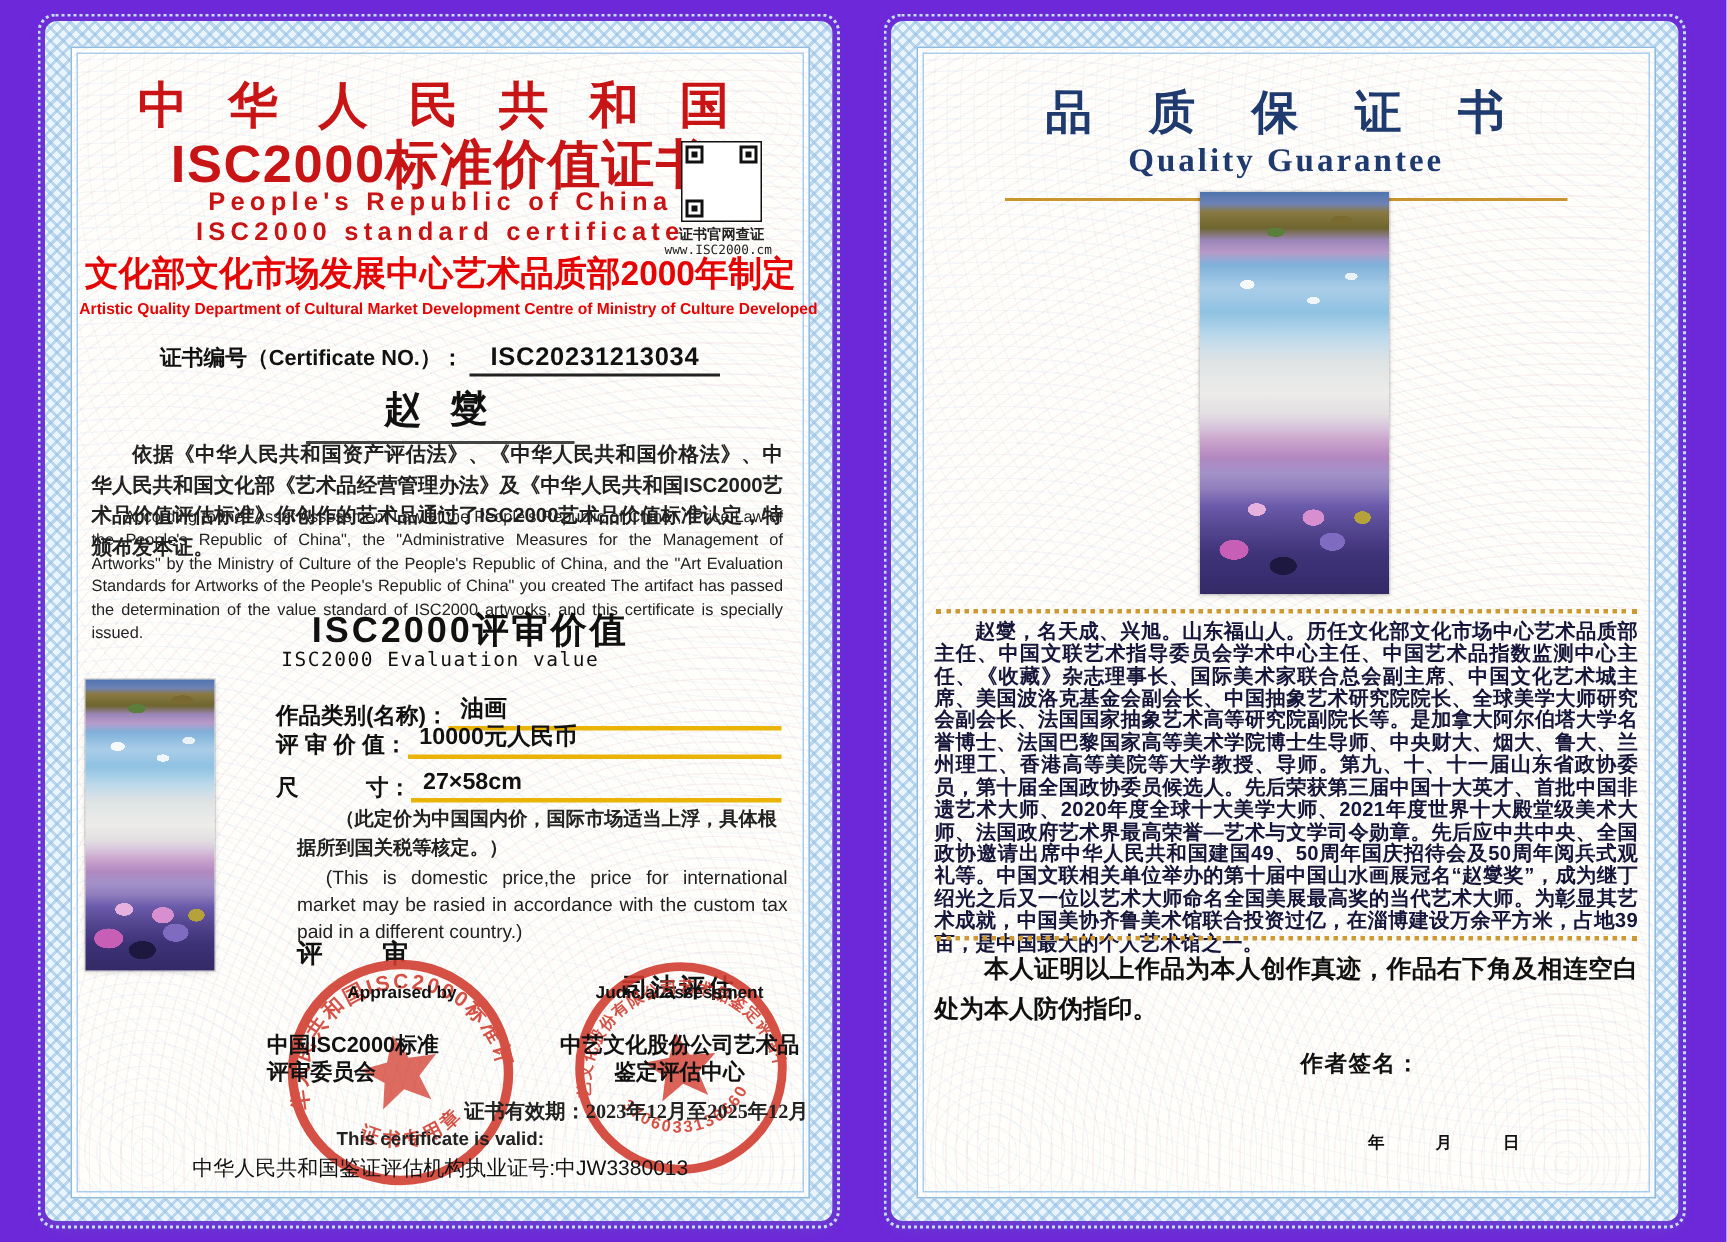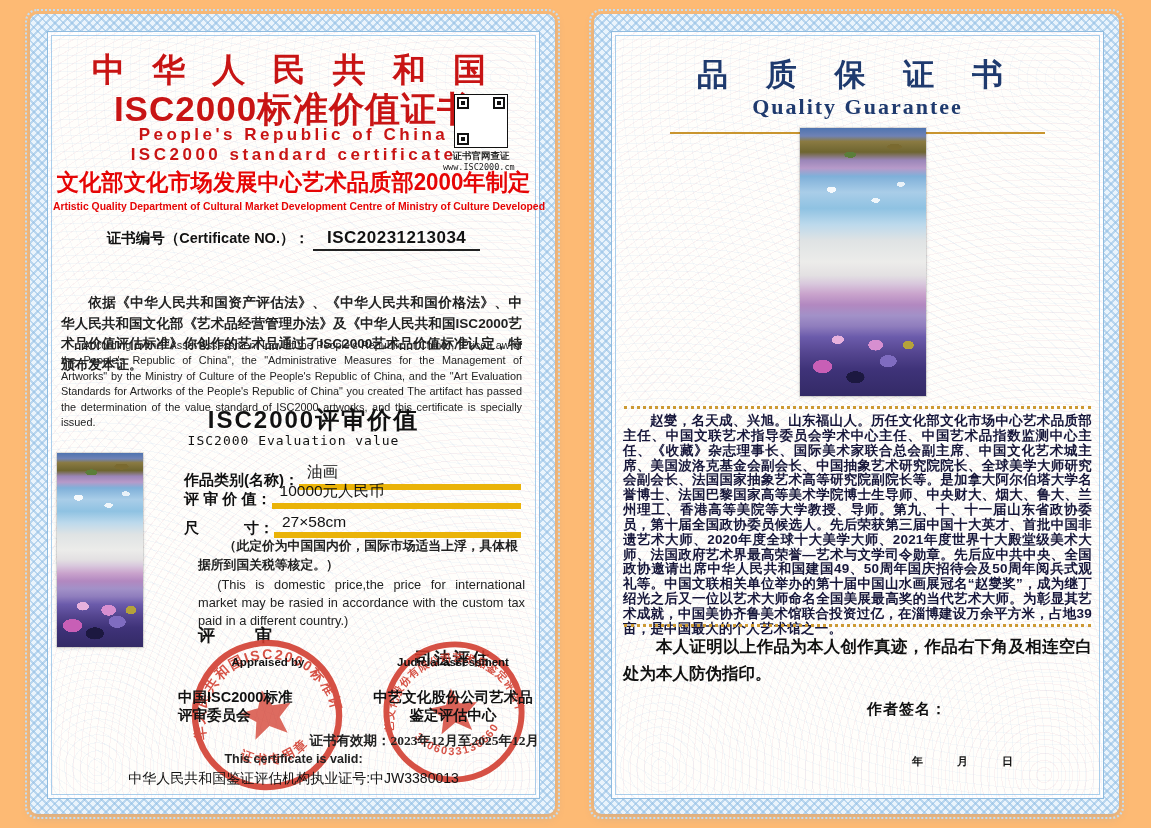--- a/index.html
+++ b/index.html
@@ -1,17 +1,17 @@
 <!DOCTYPE html>
 <html><head>
 <meta charset="utf-8">
 <style>
   html,body{margin:0;padding:0;background:#ffffff;width:1151px;height:828px;overflow:hidden;
     font-family:"Liberation Sans",sans-serif;}
-  .stage{position:relative;width:1151px;height:828px;background:#fdba74;}
+  .stage{position:relative;width:1151px;height:828px;background:#6d28d9;}
 
   
   .cert{position:absolute;top:14px;width:525px;height:800px;box-sizing:border-box;padding:17px;
     border-radius:8px;
     background-color:#eaf4fc;
     background-image:
       repeating-linear-gradient(45deg, rgba(146,190,228,.55) 0 2px, rgba(255,255,255,0) 2px 6px),
       repeating-linear-gradient(-45deg, rgba(146,190,228,.55) 0 2px, rgba(255,255,255,0) 2px 6px);
     box-shadow:0 3px 10px rgba(110,140,175,.30);}
   .cert::after{content:"";position:absolute;inset:-5px;border:2px dotted #c3ddf2;border-radius:12px;pointer-events:none;}
@@ -43,21 +43,21 @@
   .artist{top:224px;font-size:25px;font-weight:bold;color:#111;}
   .artist span{display:inline-block;border-bottom:2px solid #444;padding:0 52px 5px;letter-spacing:6px;}
   .para-cn{top:261px;left:13px;right:17px;font-size:13.6px;font-weight:bold;color:#222;
     line-height:1.52;text-align:justify;text-indent:2em;}
   .para-en{top:306px;left:13px;right:17px;font-size:10.9px;color:#222;line-height:1.42;
     text-align:justify;text-indent:22px;}
   .sec-cn{top:372px;font-size:24px;font-weight:bold;color:#111;letter-spacing:2px;padding-left:40px;}
   .sec-en{top:401px;font-size:13px;color:#111;font-family:"DejaVu Sans Mono",monospace;letter-spacing:1px;}
   .frow{left:136px;right:18px;display:flex;align-items:flex-end;font-size:15px;color:#111;}
   .frow .fl{font-weight:bold;white-space:nowrap;}
-  .frow .fv{flex:1;border-bottom:6px solid #eab308;font-weight:normal;font-size:15.5px;padding:0 0 1px 8px;}
+  .frow .fv{flex:1;border-bottom:3px solid #eab308;font-weight:bold;font-size:15.5px;padding:0 0 1px 8px;}
   .note-cn{top:504px;left:150px;right:14px;font-size:12.8px;font-weight:bold;color:#222;line-height:1.5;text-indent:2em;}
   .note-en{top:544px;left:150px;right:14px;font-size:12.8px;color:#222;line-height:1.4;text-align:justify;text-indent:1.5em;}
   .hdr{font-size:17px;font-weight:bold;color:#111;letter-spacing:2px;}
   .sub{font-size:11.5px;font-weight:bold;color:#111;}
   .org{font-size:14.5px;font-weight:bold;color:#111;line-height:1.25;z-index:5;}
   .validity{top:700px;font-size:13.5px;font-weight:bold;color:#222;font-family:"Liberation Serif",serif;z-index:6;text-align:right;}
   .validity-en{top:720px;font-size:12.5px;font-weight:bold;color:#222;z-index:6;}
   .license{top:738px;font-size:14px;color:#111;z-index:6;}
 
   
@@ -136,20 +136,23 @@
       <div class="abs qr-cap2">www.ISC2000.cm</div>
 
       <div class="abs ctr banner">文化部文化市场发展中心艺术品质部2000年制定</div>
       <div class="abs ctr banner-en">Artistic Quality Department of Cultural Market Development Centre of Ministry of Culture Developed</div>
 
       <div class="abs ctr certno">
         <span>证书编号（Certificate NO.）：</span>
         <span class="no">ISC20231213034</span>
       </div>
 
+      <div class="abs ctr artist">
+        <span>赵 燮</span>
+      </div>
 
       <div class="abs para-cn">依据《中华人民共和国资产评估法》、《中华人民共和国价格法》、中华人民共和国文化部《艺术品经营管理办法》及《中华人民共和国ISC2000艺术品价值评估标准》你创作的艺术品通过了ISC2000艺术品价值标准认定，特颁布发本证。</div>
       <div class="abs para-en">According to the "Asset Assessment Law of the People's Republic of China", "Price Law of the People's Republic of China", the "Administrative Measures for the Management of Artworks" by the Ministry of Culture of the People's Republic of China, and the "Art Evaluation Standards for Artworks of the People's Republic of China" you created The artifact has passed the determination of the value standard of ISC2000 artworks, and this certificate is specially issued.</div>
 
       <div class="abs ctr sec-cn">ISC2000评审价值</div>
       <div class="abs ctr sec-en">ISC2000 Evaluation value</div>
 
       <div class="abs frow" style="top:430px;align-items:flex-end;">
         <span class="fl">作品类别(名称)：</span>
         <span class="fv">油画</span>

